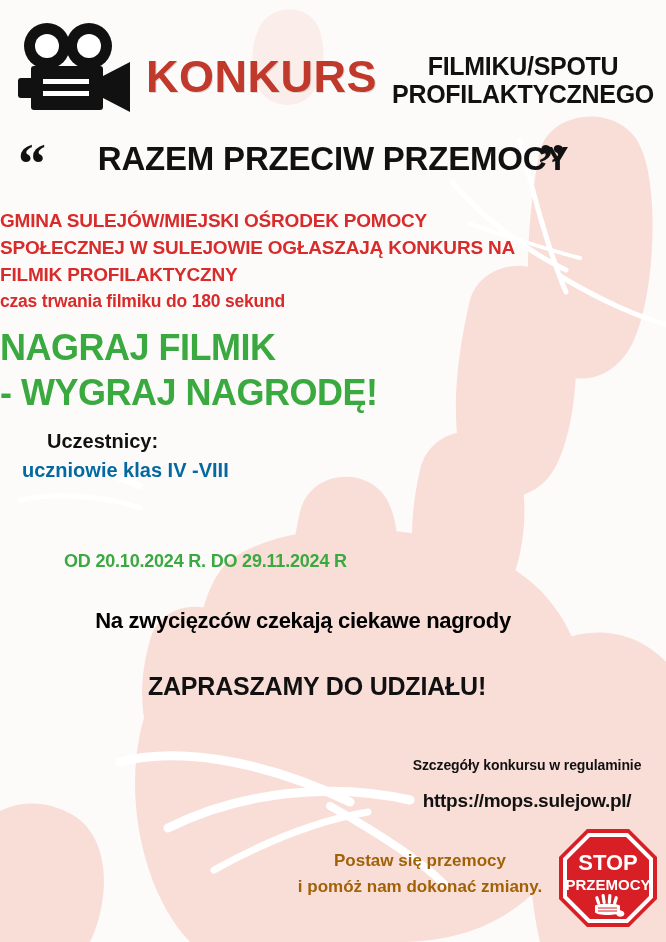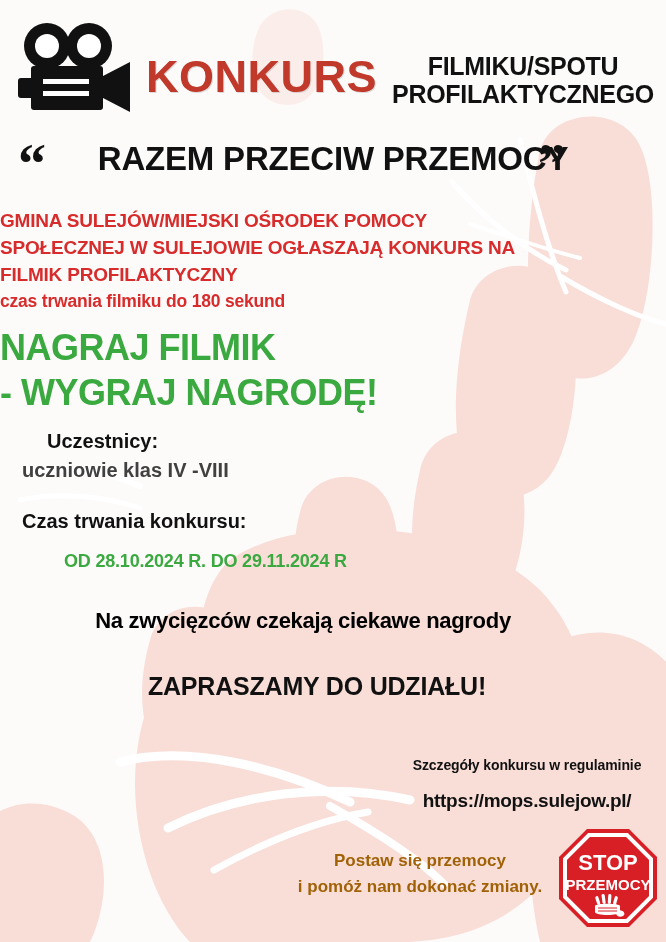--- a/index.html
+++ b/index.html
@@ -113,21 +113,21 @@
     left:22px; top:430px;
     font-size:20px;
     font-weight:bold;
     color:#111111;
     margin-left:25px;
   }
   #participants-value{
     left:22px; top:459px;
     font-size:20px;
     font-weight:bold;
-    color:#404040;
+    color:#0369a1;
   }
   #duration-label{
     left:22px; top:510px;
     font-size:20px;
     font-weight:bold;
     color:#111111;
   }
   #duration-value{
     left:64px; top:551px;
     font-size:18px;
@@ -302,22 +302,21 @@
     </div>
 
     <div class="abs" id="cta">
       <div>NAGRAJ FILMIK</div>
       <div>- WYGRAJ NAGRODĘ!</div>
     </div>
 
     <div class="abs" id="participants-label">Uczestnicy:</div>
     <div class="abs" id="participants-value">uczniowie klas IV -VIII</div>
 
-    <div class="abs" id="duration-label">Czas trwania konkursu:</div>
-    <div class="abs" id="duration-value">OD 28.10.2024 R. DO 29.11.2024 R</div>
+    <div class="abs" id="duration-value">OD 20.10.2024 R. DO 29.11.2024 R</div>
 
     <div class="abs" id="prizes">Na zwycięzców czekają ciekawe nagrody</div>
 
     <div class="abs" id="invite">ZAPRASZAMY DO UDZIAŁU!</div>
 
     <div class="abs" id="details-note">Szczegóły konkursu w regulaminie</div>
 
     <a class="abs" id="website-url" href="#">https://mops.sulejow.pl/</a>
 
     <div class="abs" id="tagline">

